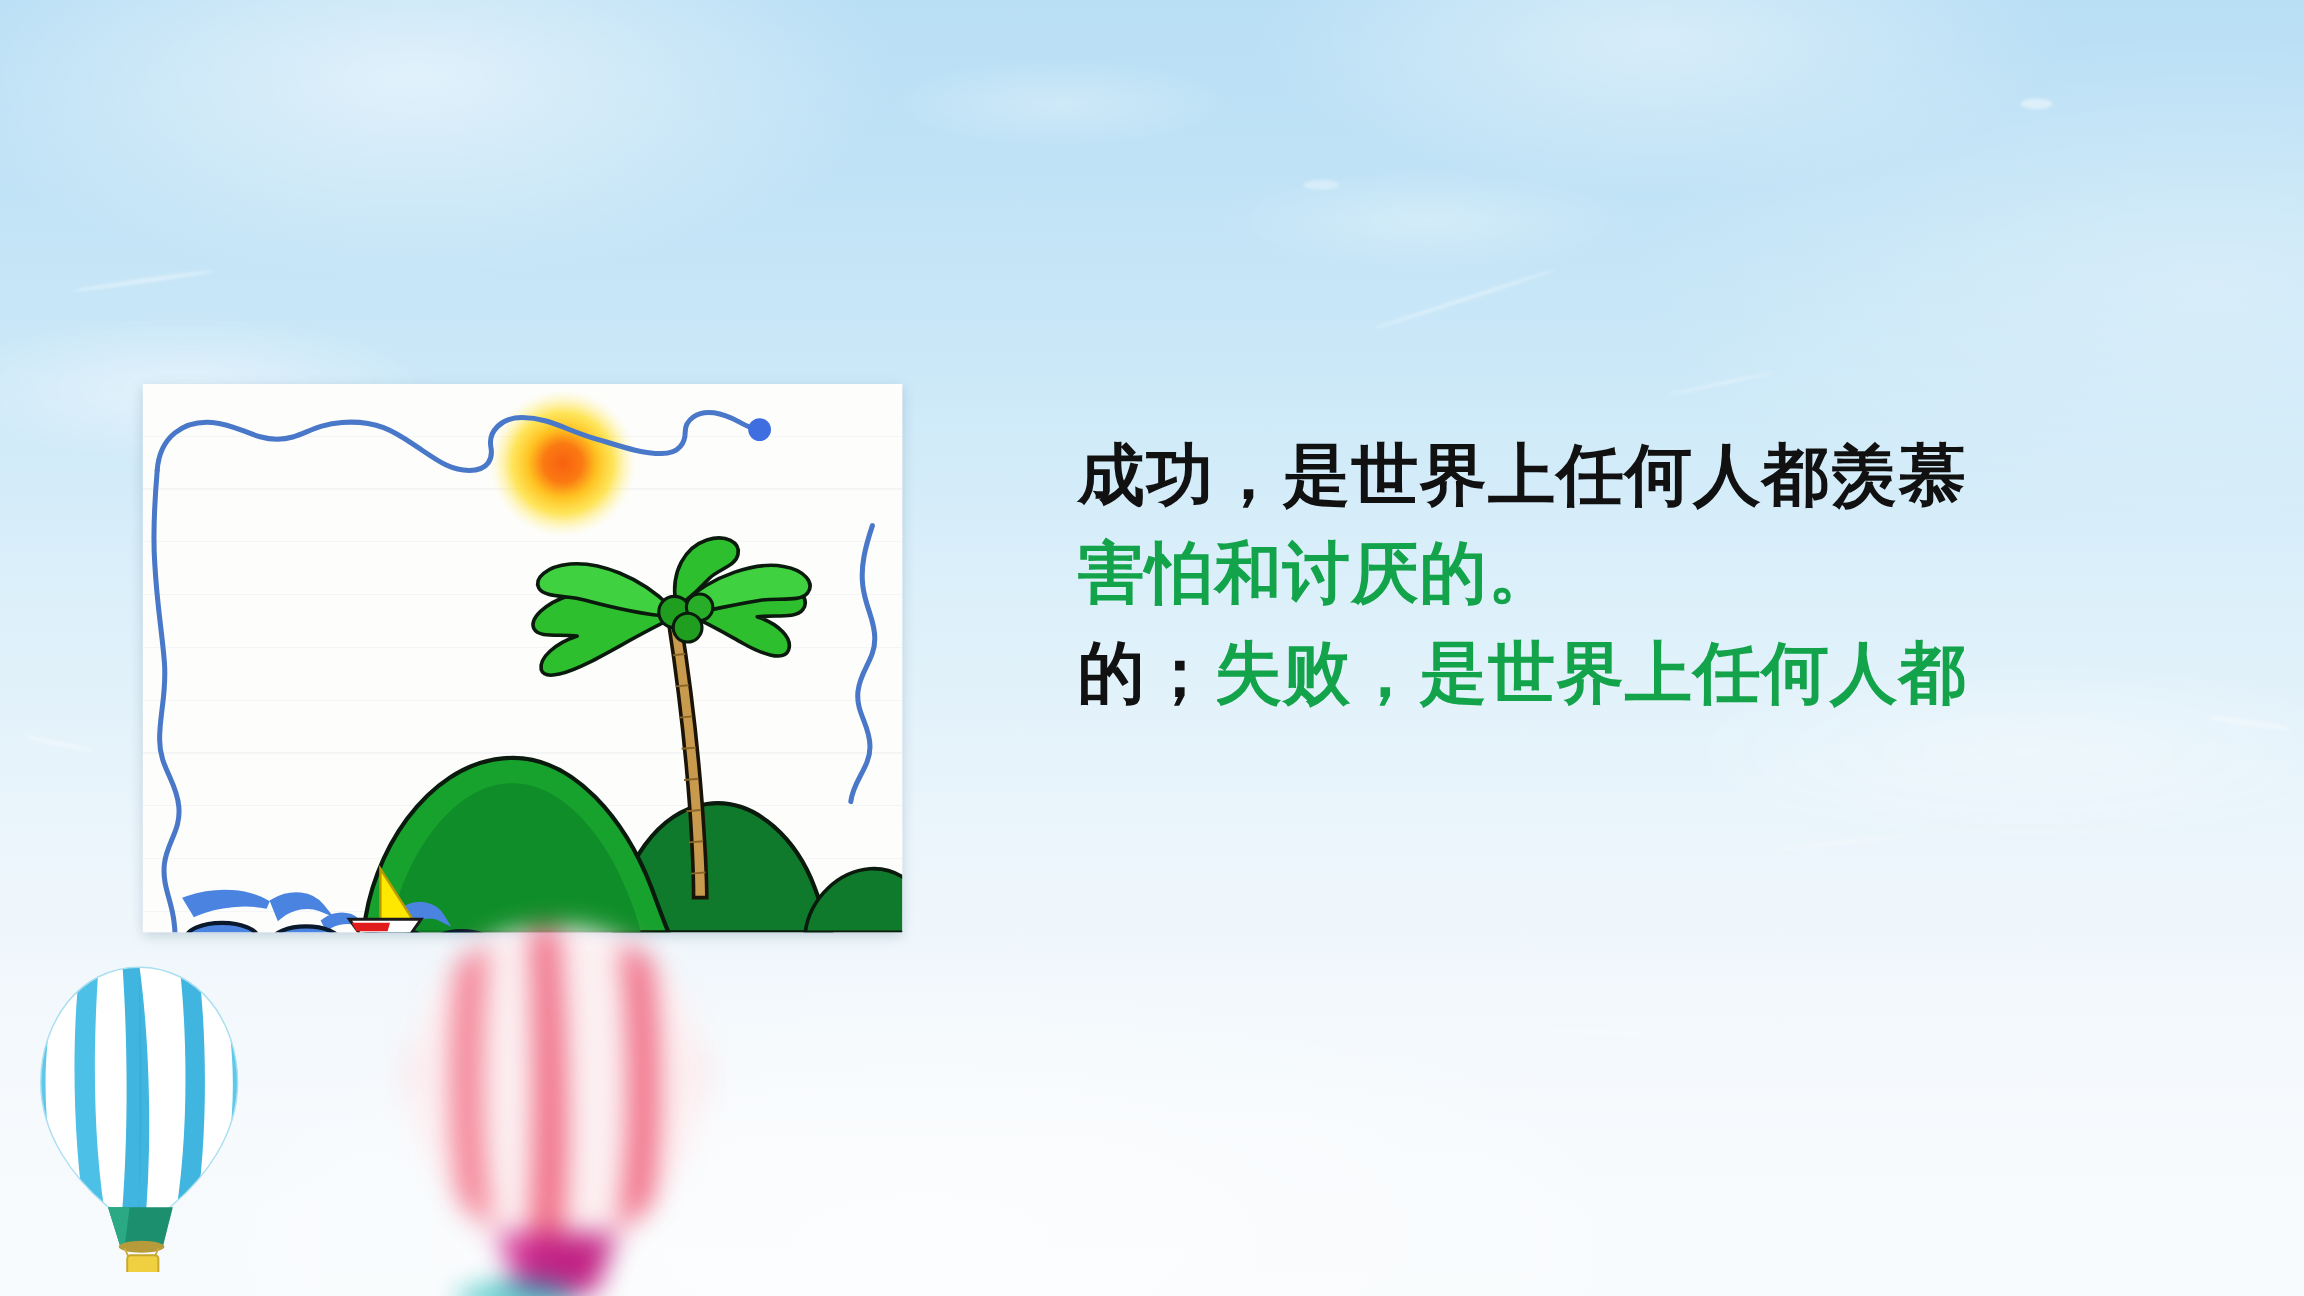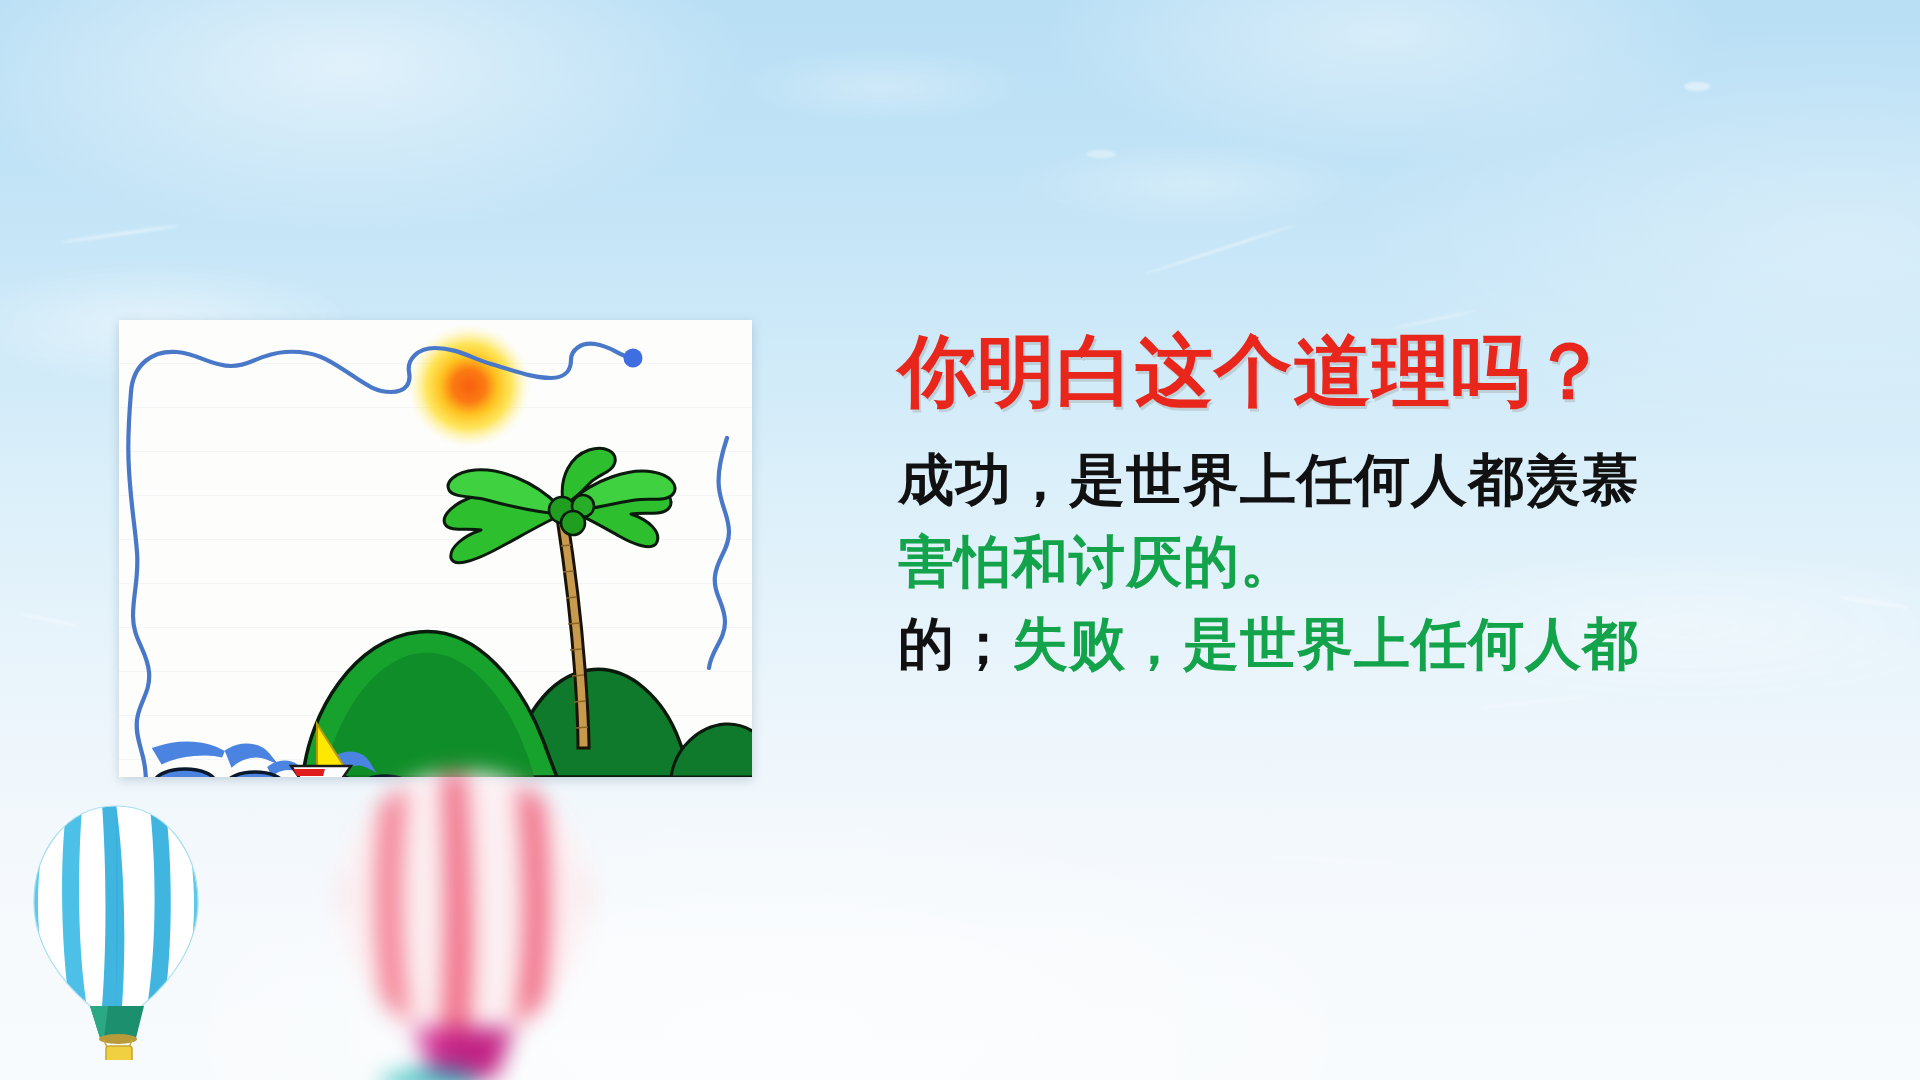--- a/index.html
+++ b/index.html
@@ -300,21 +300,20 @@
       <path d="M278,44 C294,112 300,220 266,286 L288,264 C314,196 314,104 292,52 Z" fill="#f1899c"></path>
       <path d="M168,8 C172,90 174,224 166,302 L168,302 Z" fill="#e8536f" opacity=".3"></path>
     </g>
     <path d="M118,268 L218,268 L200,318 L138,318 Z" fill="#c01a80"></path>
     <path d="M118,268 L150,268 L144,318 L138,318 Z" fill="#d42f95" opacity=".9"></path>
     <ellipse cx="140" cy="322" rx="42" ry="14" fill="#1aa8b0" opacity=".9"></ellipse>
     <ellipse cx="110" cy="324" rx="26" ry="11" fill="#37c5c0" opacity=".85"></ellipse>
   </svg>
 
   <div id="text-block">
-    <div id="title">你明白这个道理吗？</div>
     <div id="body-copy">
       <span class="ln">
         <span class="seg-black">成功，是世界上任何人都羡慕</span>
       </span>
       <span class="ln">
         <span class="seg-green">害怕和讨厌的。</span>
       </span>
       <span class="ln">
         <span class="seg-black">的；</span><span class="seg-green">失败，是世界上任何人都</span>
       </span>

